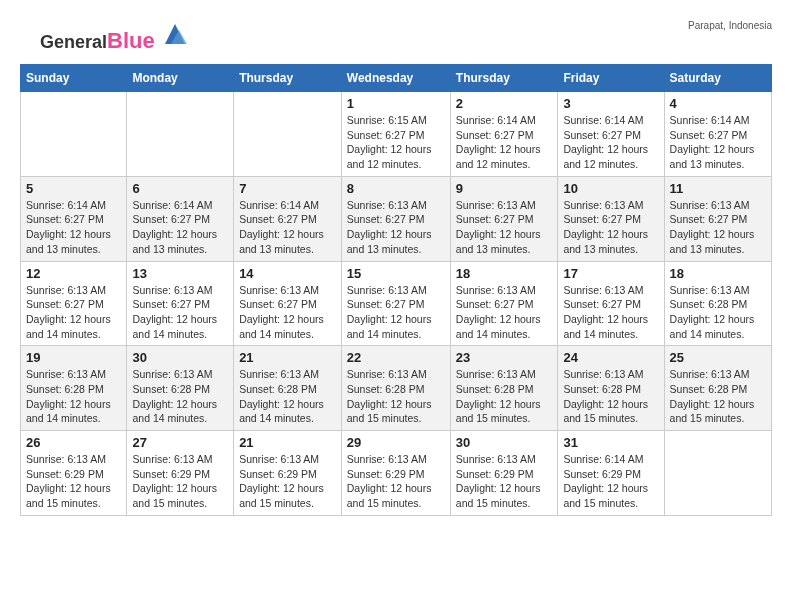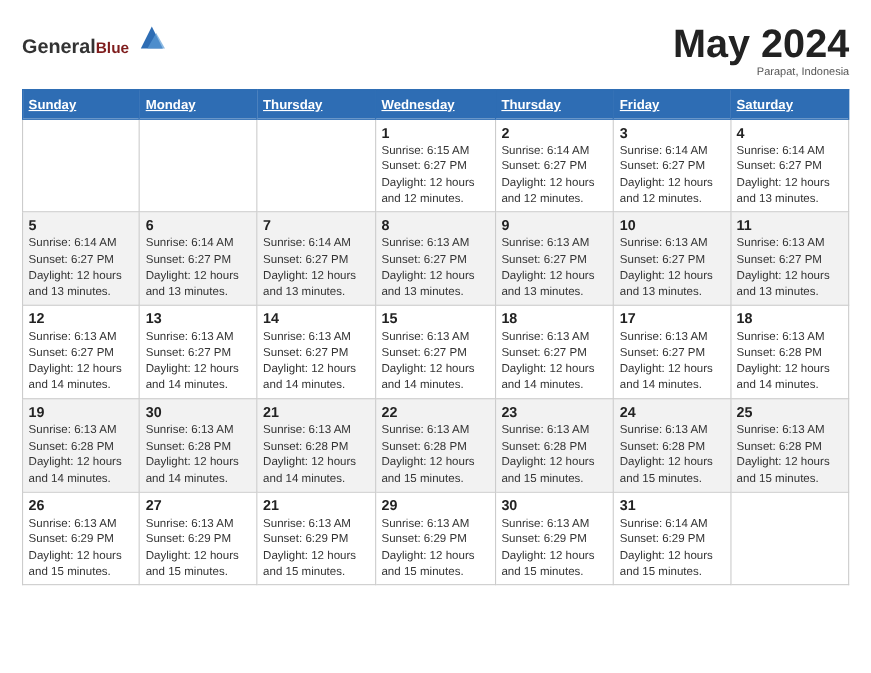--- a/index.html
+++ b/index.html
@@ -17,25 +17,26 @@
       margin-bottom: 10px;
     }
     .logo {
       display: flex;
       align-items: center;
     }
     .logo-text-general {
       font-size: 18px;
       font-weight: bold;
       color: #333;
+      margin-left: 20px;
     }
     .logo-text-blue {
-      font-size: 14px;
-      font-weight: bold;
-      color: #7f1d1d;
+      font-size: 22px;
+      font-weight: bold;
+      color: #ec4899;
     }
     .logo-icon {
       width: 28px;
       height: 28px;
       margin-left: 2px;
     }
     .title-block {
       text-align: right;
     }
     .month-title {
@@ -54,21 +55,20 @@
       font-size: 11px;
     }
     .calendar-table th {
       background-color: #2e6db4;
       color: #fff;
       text-align: left;
       padding: 6px 5px;
       font-size: 12px;
       font-weight: bold;
       border: 1px solid #2e6db4;
-      text-decoration: underline;
     }
     .calendar-table td {
       border: 1px solid #ccc;
       vertical-align: top;
       padding: 4px 5px;
       width: 113px;
       min-height: 80px;
       background: #fff;
     }
     .calendar-table tr:nth-child(even) td {
@@ -97,21 +97,20 @@
   <div class="logo">
     <div>
       <span class="logo-text-general">General</span><span class="logo-text-blue">Blue</span>
       <svg class="logo-icon" viewBox="0 0 28 28" xmlns="http://www.w3.org/2000/svg">
         <polygon points="4,24 14,4 24,24" fill="#2e6db4"></polygon>
         <polygon points="10,24 18,10 26,24" fill="#5b9bd5" opacity="0.7"></polygon>
       </svg>
     </div>
   </div>
   <div class="title-block">
-    <div class="month-title">May 2024</div>
     <div class="location-title">Parapat, Indonesia</div>
   </div>
 </div>
 
 <table class="calendar-table">
   <thead>
     <tr>
     <th>Sunday</th>
         <th>Monday</th>
         <th>Thursday</th>

